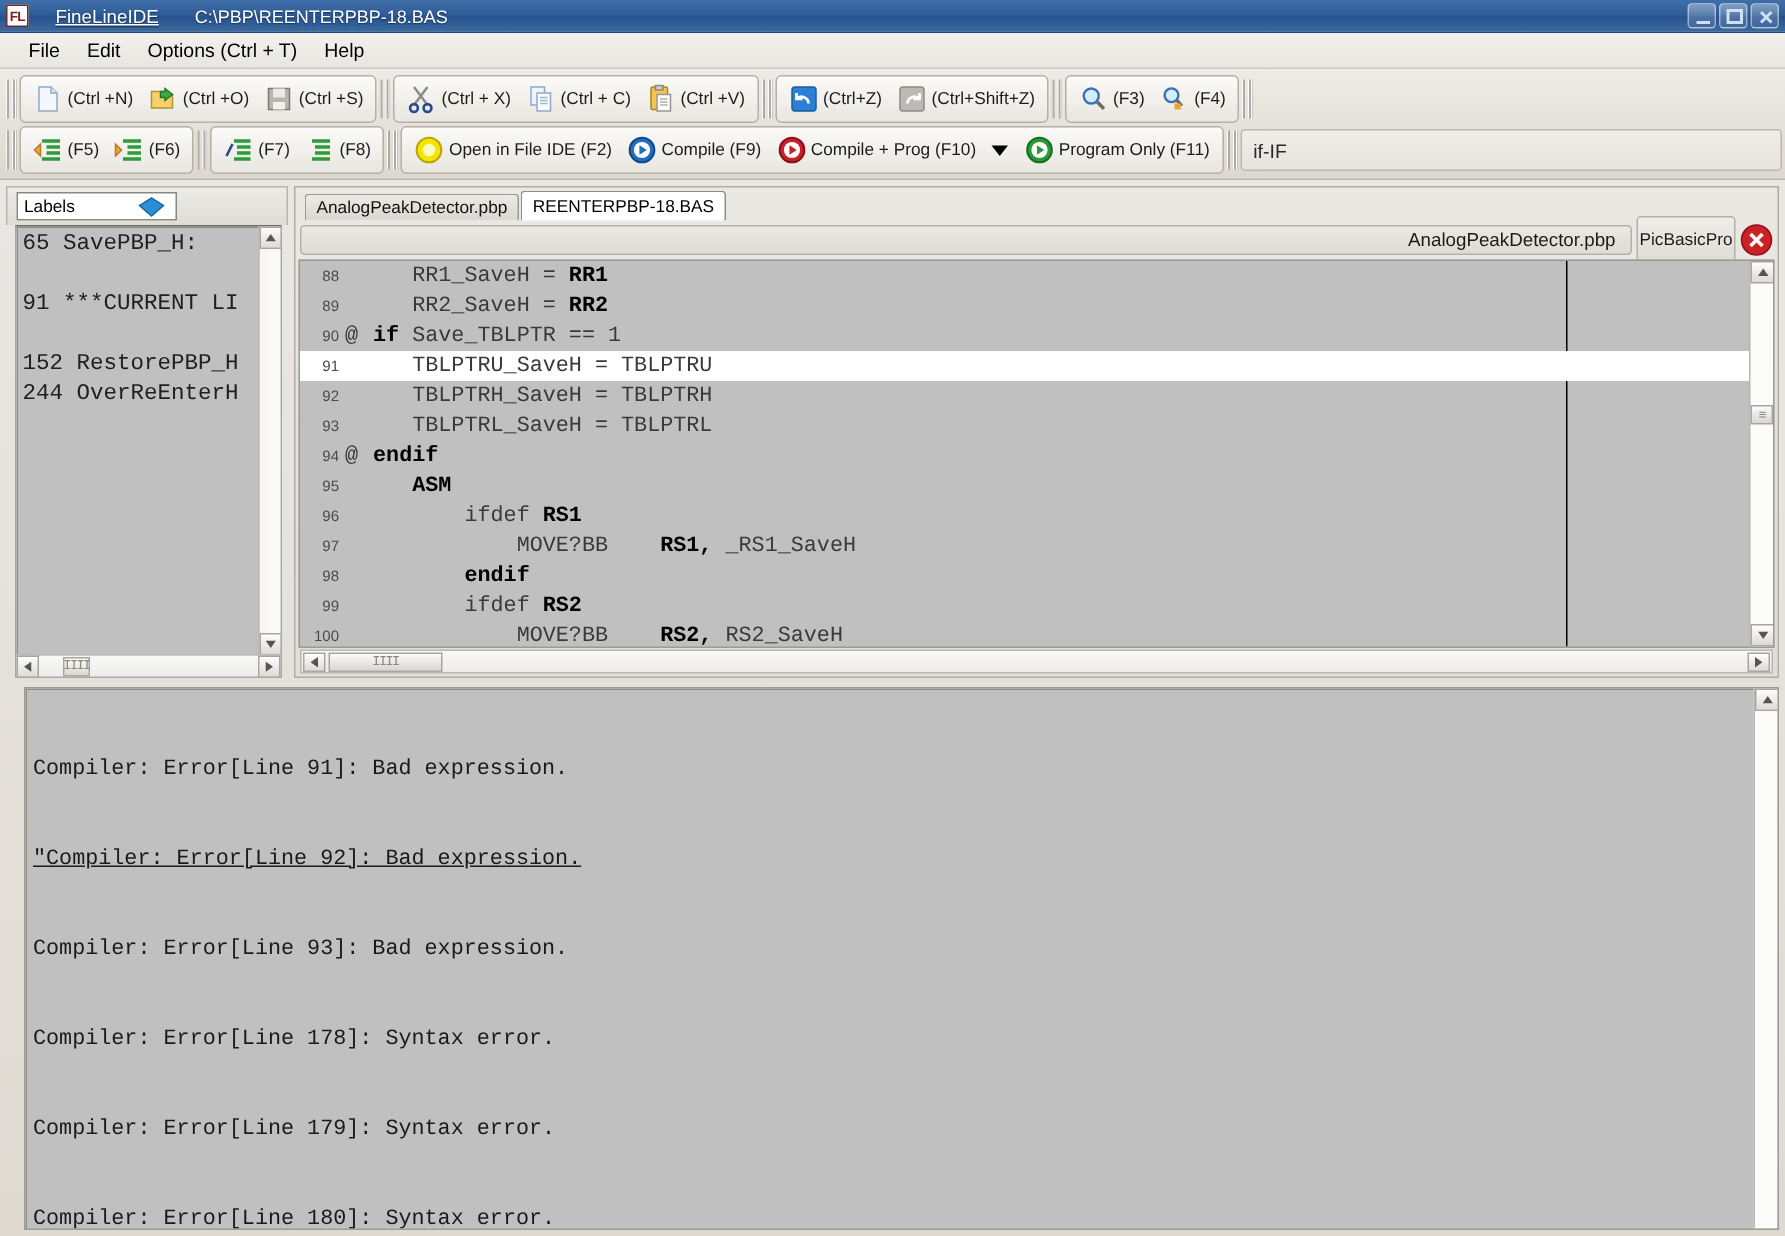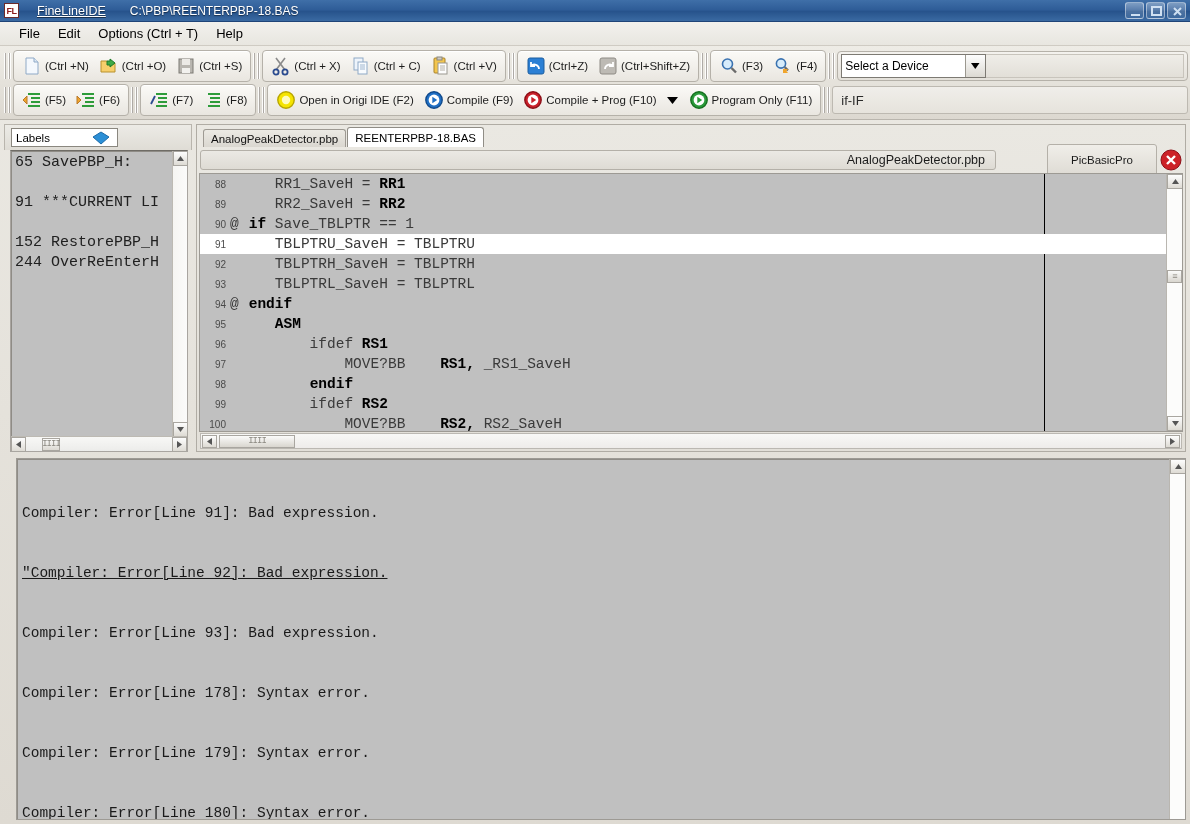--- a/index.html
+++ b/index.html
@@ -243,25 +243,25 @@
   }
   .filename-box {
     flex: 1 1 auto; min-width: 0; height: 20px;
     border: 1px solid #b4b0a8; border-radius: 3px;
     background: linear-gradient(#ebe9e4,#dedbd4);
     display: flex; align-items: center; justify-content: flex-end;
     padding-right: 10px;
     font-size: 12.5px; color: #1b1b1b;
   }
   .chip {
-    height: 32px; padding: 0 23px;
+    height: 32px; padding: 0 1px;
     border: 1px solid #b4b0a8; border-radius: 3px;
     background: linear-gradient(#f0eee9,#dedbd4);
     font-size: 11.5px; color: #1b1b1b;
-    display: flex; align-items: center; margin-left: 48px;
+    display: flex; align-items: center;
   }
   .closebtn { width: 22px; height: 22px; flex: 0 0 22px; }
   .code-outer {
     flex: 1 1 auto; min-width: 0;
     border: 1px solid #9d9a94;
     background: #c0c0c0;
     display: flex; position: relative;
     overflow: hidden;
   }
   .code-scroll-host { flex: 1 1 auto; min-width: 0; position: relative; overflow: hidden; }
@@ -482,31 +482,20 @@
             <svg width="20" height="20" viewBox="0 0 20 20">
                 <circle cx="8" cy="7.5" r="4.6" fill="#d7ecfb" stroke="#3a72b0" stroke-width="1.6"></circle>
                 <path d="M11.6 11 L15 14.4" stroke="#6b6b6b" stroke-width="2.2"></path>
                 <path d="M10 17h5l-1.6-2 1.6-2h-5z" fill="#f0a52c"></path>
               </svg>
           </span>
           <span>(F4)</span>
         </div>
       </div>
       <div class="grip"></div>
-      <div class="combo-wrap">
-        <div class="combo">
-          <input type="text" readonly="" value="Select a Device" style="">
-          <span class="combo-btn">
-            <svg width="11" height="8" viewBox="0 0 11 8">
-                <path d="M1 1 L9.5 1 L5.25 7 Z" fill="#000"></path>
-              </svg>
-          </span>
-        </div>
-        <div class="combo-spacer"></div>
-      </div>
     </div>
 
     <div class="tbrow">
       <div class="grip"></div>
       <div class="tgroup">
         <div class="tbtn">
           <span class="ico">
             <svg width="20" height="20" viewBox="0 0 20 20">
                 <path d="M6 4h12M9 8h9M9 12h9M6 16h12" stroke="#2e9c3a" stroke-width="2.2"></path>
                 <path d="M1 10 L5 6 L5 14 Z" fill="#f0a52c" stroke="#b8792a"></path>
@@ -546,21 +535,21 @@
       </div>
       <div class="grip"></div>
       <div class="tgroup">
         <div class="tbtn">
           <span class="ico">
             <svg width="20" height="20" viewBox="0 0 20 20">
                 <circle cx="10" cy="10" r="8.2" fill="#f5e400" stroke="#b8a600" stroke-width="1.4"></circle>
                 <circle cx="10" cy="10" r="4.2" fill="#fffbbe"></circle>
               </svg>
           </span>
-          <span>Open in Origi IDE (F2)</span>
+          <span>Open in File IDE (F2)</span>
         </div>
         <div class="tbtn">
           <span class="ico">
             <svg width="20" height="20" viewBox="0 0 20 20">
                 <circle cx="10" cy="10" r="8.2" fill="#1f6fc4" stroke="#114a8c" stroke-width="1.4"></circle>
                 <circle cx="10" cy="10" r="5.4" fill="#fff"></circle>
                 <path d="M8.3 6.8 L13.2 10 L8.3 13.2 Z" fill="#1f6fc4"></path>
               </svg>
           </span>
           <span>Compile (F9)</span>

